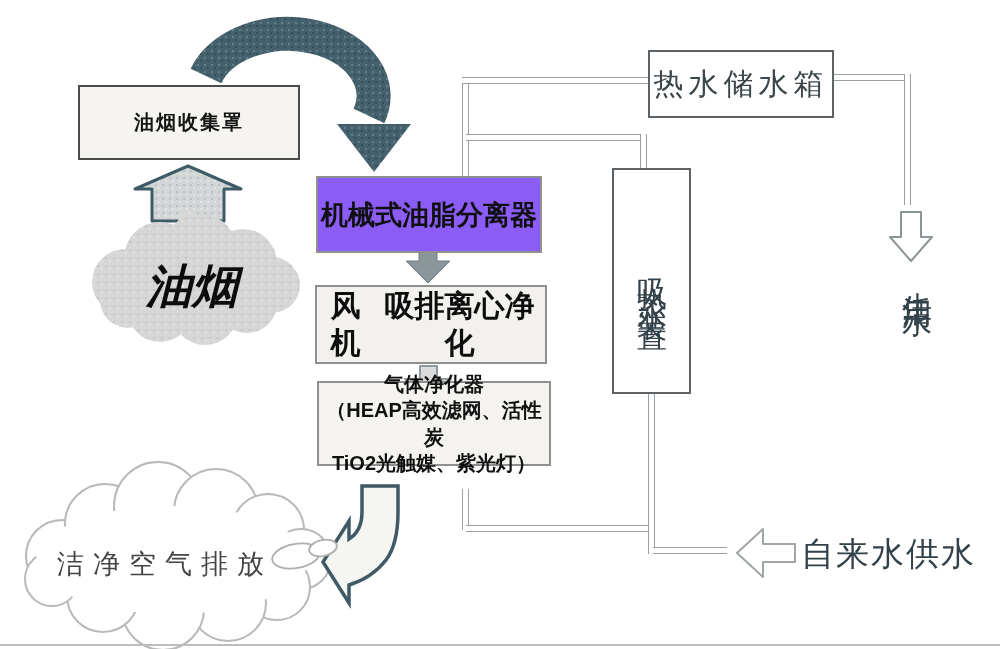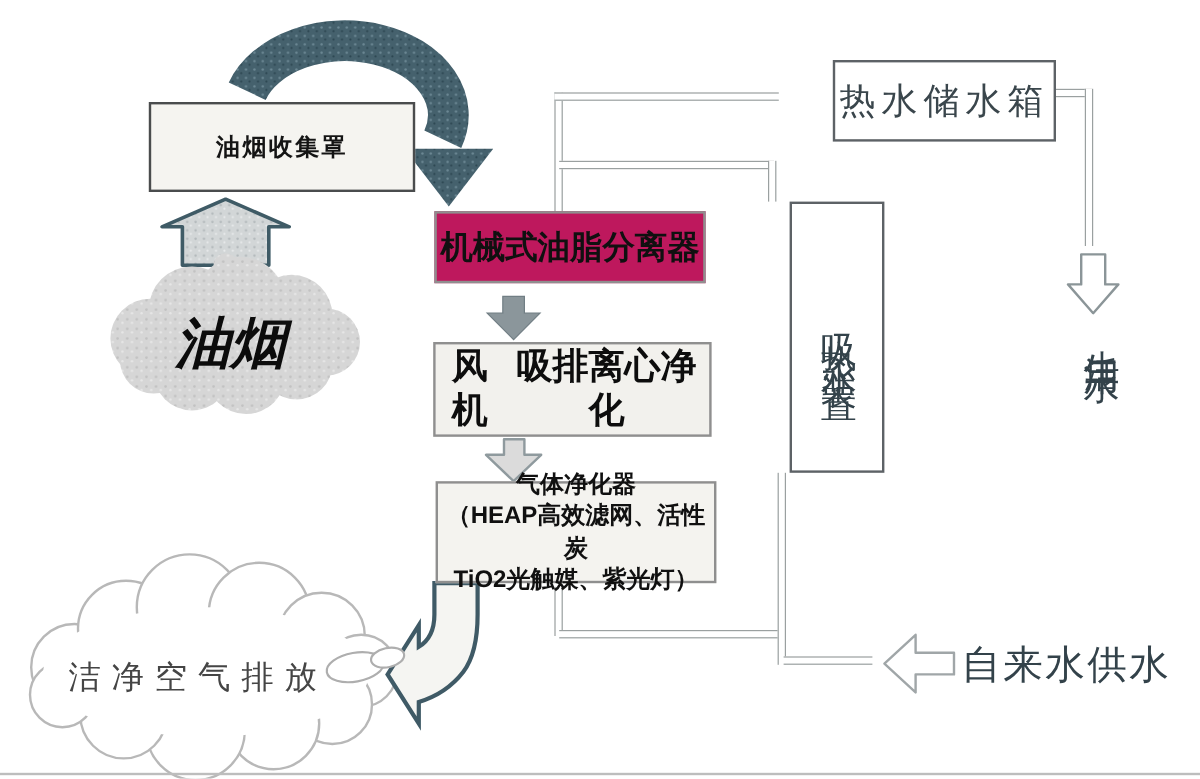--- a/index.html
+++ b/index.html
@@ -1,28 +1,28 @@
 <!DOCTYPE html>
 <html><head>
 <meta charset="utf-8">
 <style>
   html,body{margin:0;padding:0;background:#fff;}
   #canvas{position:relative;width:1000px;height:649px;background:#fff;overflow:hidden;
           font-family:"Liberation Sans",sans-serif;}
   .abs{position:absolute;}
   
   .box{position:absolute;display:flex;align-items:center;justify-content:center;
-       text-align:center;box-sizing:border-box;margin-left:46px;}
+       text-align:center;box-sizing:border-box;}
   .box-hood{left:78px;top:85px;width:222px;height:75px;border:2px solid #4a4c4d;background:#f5f4f0;
             font-size:20px;font-weight:bold;color:#141414;letter-spacing:2px;}
-  .box-grease{left:316px;top:176px;width:226px;height:60px;border:2px solid #8f8f8f;background:#be185d;
+  .box-grease{left:316px;top:176px;width:226px;height:77px;border:2px solid #8f8f8f;background:#8b5cf6;
               font-size:27px;font-weight:bold;color:#101010;text-align:center;}
   .box-fan{left:315px;top:285px;width:232px;height:79px;border:2px solid #8f8f8f;background:#f2f1ed;
            font-size:30px;font-weight:bold;color:#0d0d0d;line-height:1.22;flex-direction:row;}
-  .box-purifier{left:317px;top:401px;width:234px;height:85px;border:2px solid #8f8f8f;background:#f4f3ef;
+  .box-purifier{left:317px;top:381px;width:234px;height:85px;border:2px solid #8f8f8f;background:#f4f3ef;
                 font-size:20px;font-weight:bold;color:#101010;line-height:1.32;flex-direction:column;}
   .box-tank{left:648px;top:50px;width:186px;height:68px;border:2px solid #5d6266;background:#fff;
             font-family:"Liberation Serif",serif;font-size:30px;color:#3a464c;letter-spacing:5px;}
   .box-absorber{left:612px;top:168px;width:79px;height:226px;border:2px solid #5d6266;background:#fff;}
   .vtext{writing-mode:vertical-rl;text-orientation:upright;font-family:"Liberation Serif",serif;
          color:#33424a;}
   .absorber-text{font-size:30px;letter-spacing:11px;}
   
   .pipe-h{position:absolute;height:5px;border-top:1px solid #9aa0a0;border-bottom:1px solid #9aa0a0;background:#fff;}
   .pipe-v{position:absolute;width:5px;border-left:1px solid #9aa0a0;border-right:1px solid #9aa0a0;background:#fff;}

